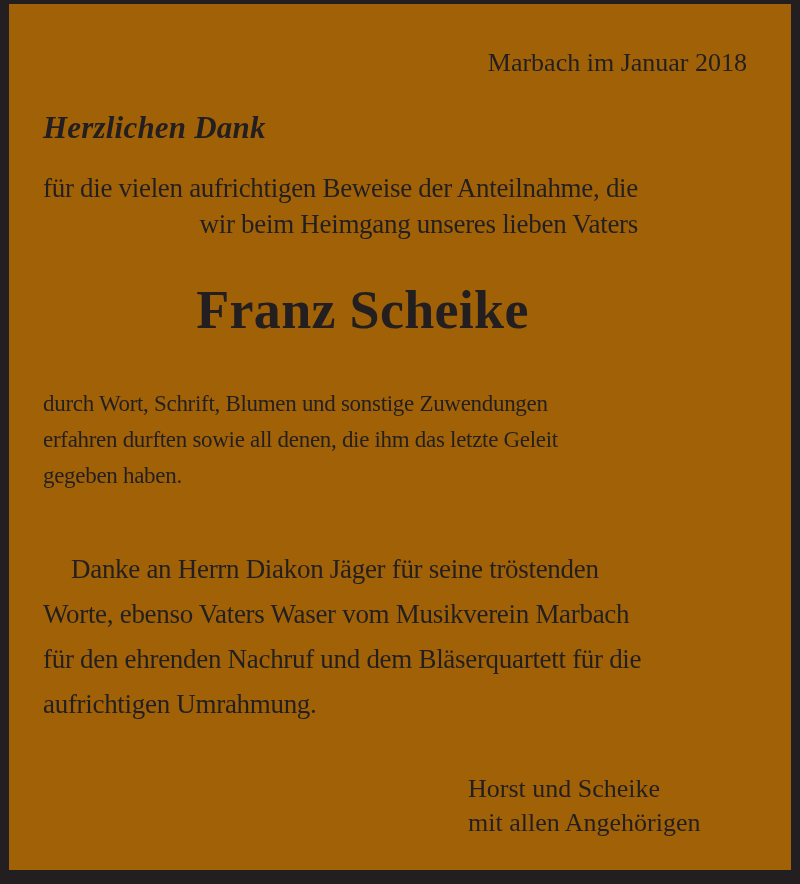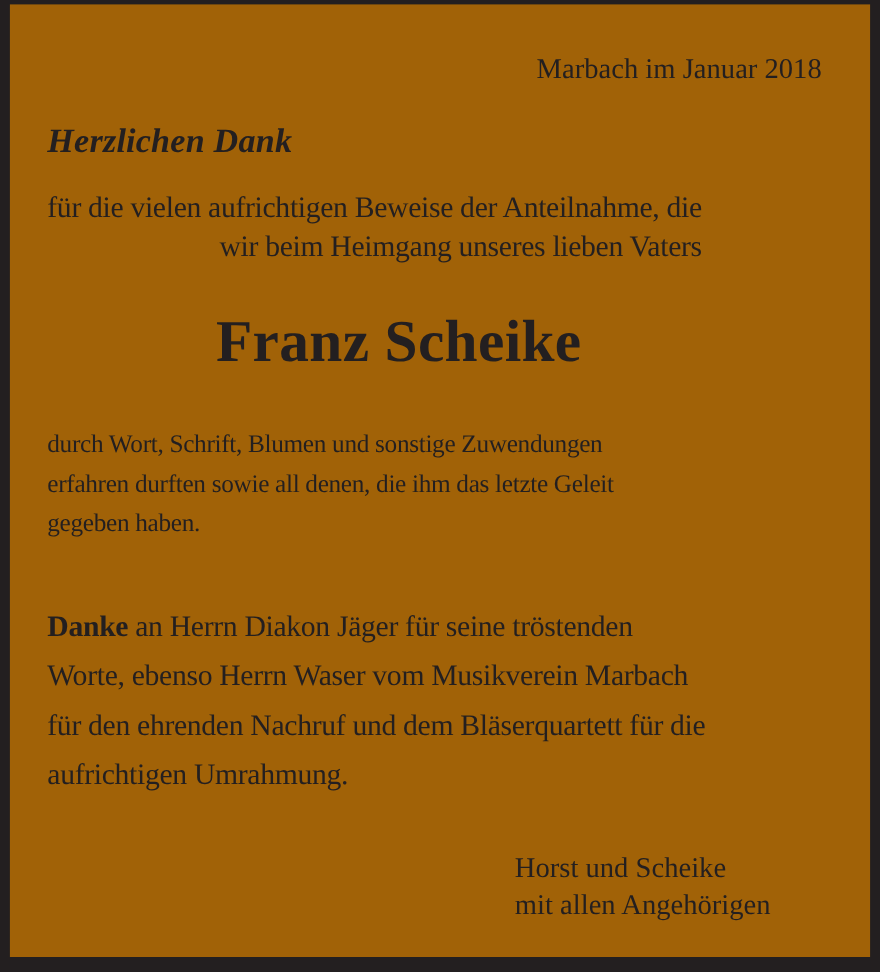--- a/index.html
+++ b/index.html
@@ -69,21 +69,22 @@
       letter-spacing: -0.3px;
     }
     .thanks {
       left: 34px;
       top: 543px;
       font-size: 27px;
       line-height: 45px;
       letter-spacing: -0.3px;
     }
     .thanks b {
-      font-weight: bold;
+      font-weight: normal;
+      margin-left: 28px;
     }
     .signature {
       left: 459px;
       top: 768px;
       font-size: 26px;
       line-height: 34px;
     }
     .line { display: block; }
   </style>
 </head>
@@ -103,21 +104,21 @@
   <div class="abs name">Franz Scheike</div>
 
   <div class="abs body-text">
     <span class="line">durch Wort, Schrift, Blumen und sonstige Zuwendungen</span>
     <span class="line">erfahren durften sowie all denen, die ihm das letzte Geleit</span>
     <span class="line">gegeben haben.</span>
   </div>
 
   <div class="abs thanks">
     <span class="line"><b>Danke</b><span> an Herrn Diakon Jäger für seine tröstenden</span></span>
-    <span class="line">Worte, ebenso Herrn Waser vom Musikverein Marbach</span>
+    <span class="line">Worte, ebenso Vaters Waser vom Musikverein Marbach</span>
     <span class="line">für den ehrenden Nachruf und dem Bläserquartett für die</span>
     <span class="line">aufrichtigen Umrahmung.</span>
   </div>
 
   <div class="abs signature">
     <span class="line">Horst und Scheike</span>
     <span class="line">mit allen Angehörigen</span>
   </div>
 
 </div>

